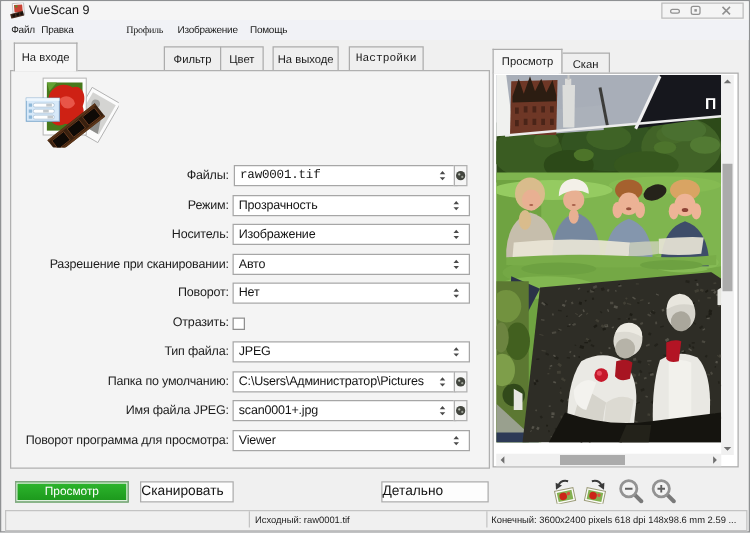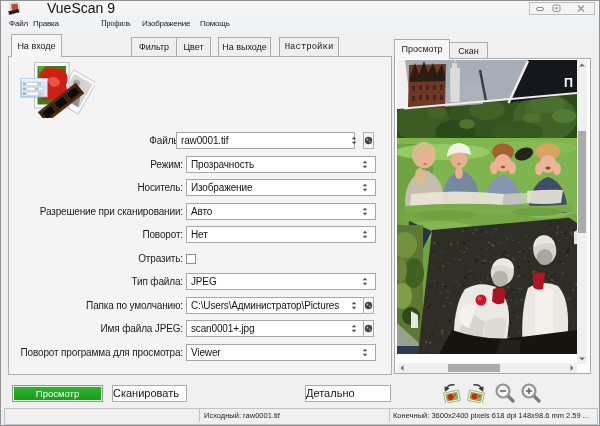--- a/index.html
+++ b/index.html
@@ -20,21 +20,21 @@
 <div class="abs" style="left:0;top:0;width:598px;height:15px;background:#f5f5f5;"></div>
 <svg class="abs" style="left:6px;top:1px;" width="15" height="13" viewBox="0 0 15 13">
   <rect x="3.2" y="0.5" width="9" height="10" fill="#fdfdfd" stroke="#b0b0b0" stroke-width="0.6" transform="rotate(-5 7.5 5)"></rect>
   <rect x="4.4" y="1.8" width="6.6" height="6" fill="#c84335" transform="rotate(-5 7.5 5)"></rect>
   <rect x="5.2" y="2.2" width="2" height="1.6" fill="#5c8a2e" transform="rotate(-5 7.5 5)"></rect>
   <rect x="1.5" y="8" width="10.5" height="3.8" fill="#45291a" transform="rotate(-15 6.5 10)"></rect>
   <rect x="2.9" y="8.9" width="2.2" height="2" fill="#16100a" transform="rotate(-15 6.5 10)"></rect>
   <rect x="6.2" y="8.9" width="2.2" height="2" fill="#16100a" transform="rotate(-15 6.5 10)"></rect>
   <rect x="9.5" y="8.9" width="2.2" height="2" fill="#16100a" transform="rotate(-15 6.5 10)"></rect>
 </svg>
-<div class="abs" style="left:22px;top:1px;font-size:14px;color:#111;line-height:13px;margin-left:24px;">VueScan 9</div>
+<div class="abs" style="left:22px;top:1px;font-size:10px;color:#111;line-height:13px;">VueScan 9</div>
 
 <div class="abs" style="left:528px;top:1px;width:64px;height:11px;border:1px solid #bcbcbc;background:#f4f4f4;"></div>
 <svg class="abs" style="left:528px;top:1px;" width="66" height="13" viewBox="0 0 66 13">
   <rect x="7.5" y="5.5" width="7" height="3" rx="1.5" fill="none" stroke="#909090" stroke-width="1"></rect>
   <rect x="24" y="3" width="7" height="6.5" rx="1.5" fill="none" stroke="#909090" stroke-width="1"></rect>
   <rect x="26.5" y="5.3" width="2" height="2" fill="#909090"></rect>
   <g stroke="#909090" stroke-width="1.2" fill="none">
     <path d="M49 3.5 L55 9.5 M55 3.5 L49 9.5"></path>
   </g>
 </svg>
@@ -90,21 +90,21 @@
       <rect x="6" y="34.4" width="2.6" height="2.6" fill="#8fb8d8"></rect>
       <rect x="20" y="25" width="4.5" height="2.2" fill="#c2c8cc"></rect>
       <rect x="17.5" y="29.8" width="4.5" height="2.2" fill="#c2c8cc"></rect>
       <rect x="21" y="34.6" width="4.5" height="2.2" fill="#c2c8cc"></rect>
     </g>
   </g>
 </svg>
 
 <div id="rows">
       <div class="lbl" style="left:10px;top:131px;width:172px;">Файлы:</div>
-      <div class="combo" style="left:175px;top:131px;width:173px;">raw0001.tif</div>
+      <div class="combo" style="left:186px;top:131px;width:173px;font-family:Liberation Mono, monospace;">raw0001.tif</div>
       <svg class="abs" style="left:350px;top:132px;" width="6" height="15" viewBox="0 0 6 15">
         <polygon points="3,3.8 5.2,6.3 0.8,6.3" fill="#4a4a4a"></polygon>
         <polygon points="3,11.2 5.2,8.7 0.8,8.7" fill="#4a4a4a"></polygon>
       </svg>
       <div class="abs" style="left:362px;top:131px;width:9px;height:15px;border:1px solid #b0b0b0;background:#f6f6f6;"></div>
       <svg class="abs" style="left:362px;top:131px;" width="11" height="17" viewBox="0 0 11 17">
         <circle cx="5.5" cy="8.5" r="3.7" fill="#43463f"></circle>
         <circle cx="4.4" cy="7.5" r="0.9" fill="#bdc2b8"></circle>
         <circle cx="6.8" cy="9.5" r="0.9" fill="#9ba095"></circle>
       </svg>

